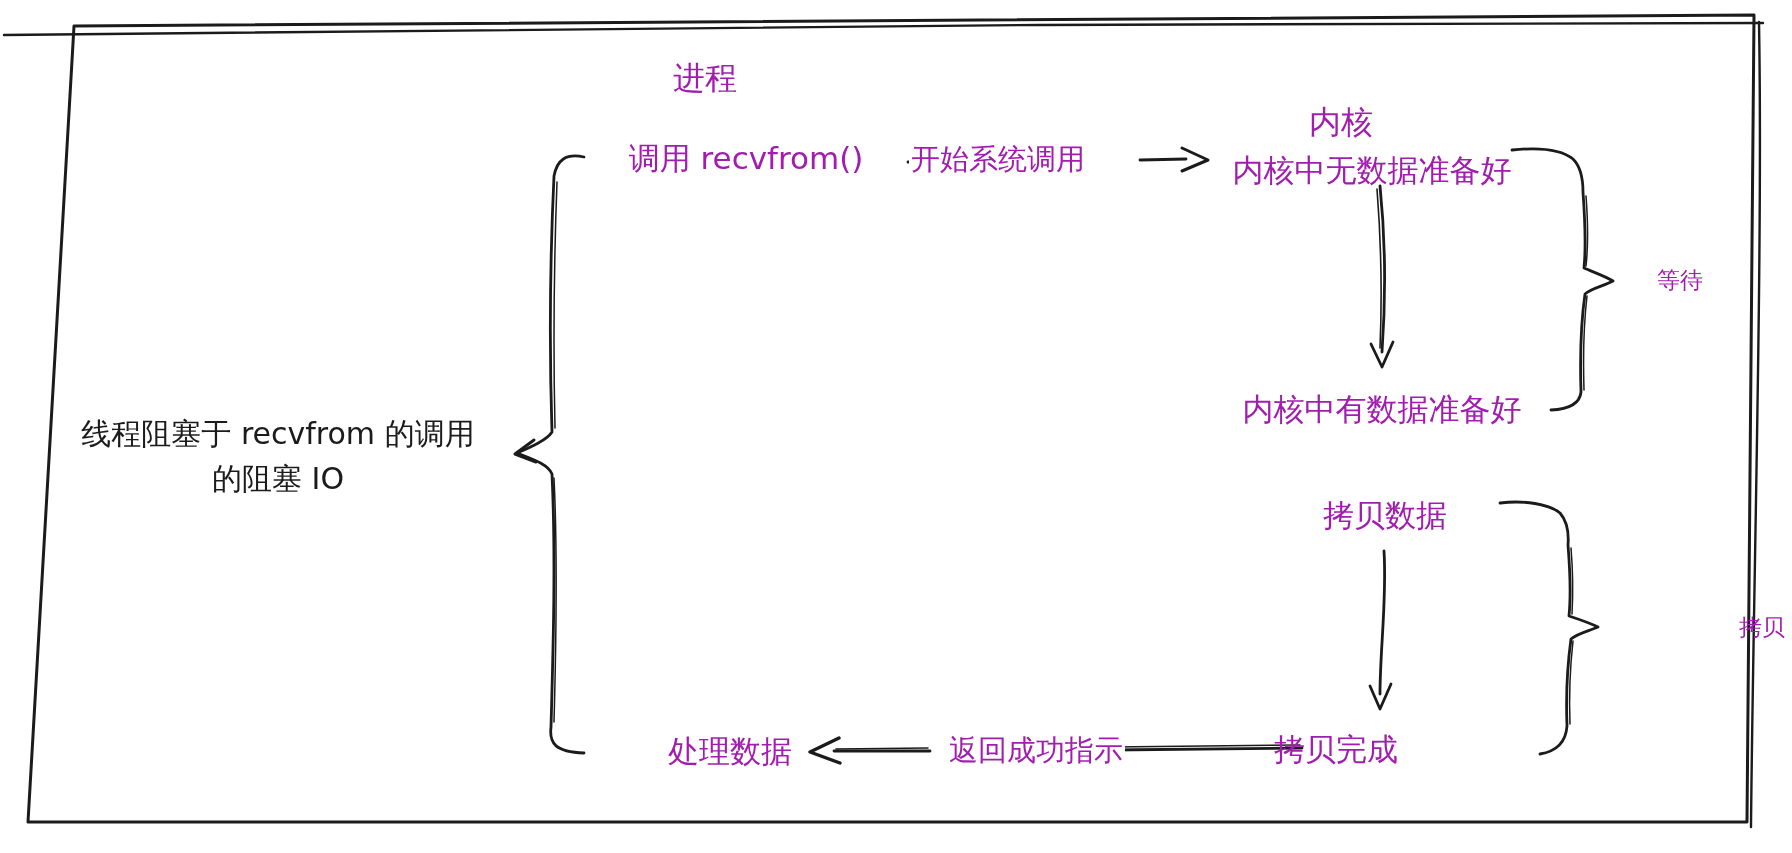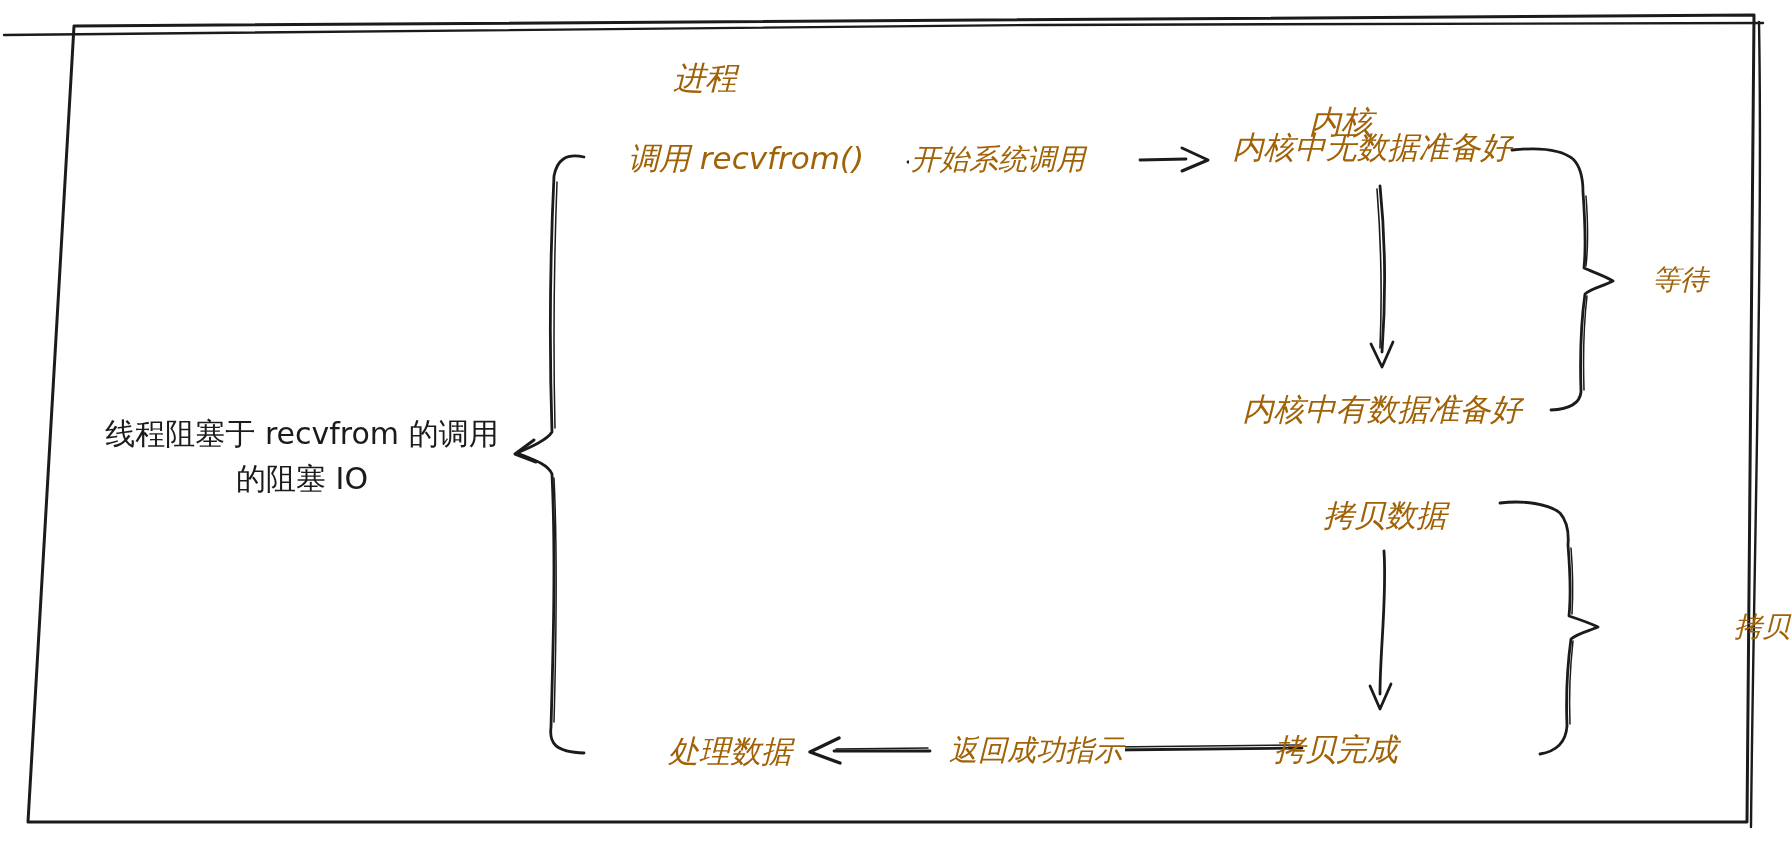--- a/index.html
+++ b/index.html
@@ -5,25 +5,25 @@
   html,body{margin:0;padding:0;background:#ffffff;}
   body{
     width:1792px;height:853px;position:relative;overflow:hidden;
     font-family:"DejaVu Sans","Liberation Sans",sans-serif;
     color:#1b1b1b;
   }
   svg.sketch{position:absolute;left:0;top:0;width:1792px;height:853px;}
   svg.sketch path{fill:none;stroke:#1b1b1b;stroke-linecap:round;stroke-linejoin:round;}
   .txt{
     position:absolute;transform:translate(-50%,-50%);
-    white-space:nowrap;font-size:31px;color:#a16207;font-style:italic;
+    white-space:nowrap;font-size:31px;color:#a21caf;
   }
   .hdr{font-size:32px;}
   .arrow-label{font-size:29px;background:#ffffff;padding:0 2px;}
-  .brace-label{font-size:28px;}
+  .brace-label{font-size:23px;}
   .note{
     position:absolute;transform:translate(-50%,-50%);
     text-align:center;font-size:30px;line-height:45px;white-space:nowrap;
   }
 </style>
 </head>
 <body>
 
 <svg class="sketch" viewBox="0 0 1792 853" aria-hidden="true">
 
@@ -76,32 +76,32 @@
 </svg>
 
 <div class="txt hdr" style="left:705px;top:79px;">进程</div>
 
 <div class="txt hdr" style="left:1341px;top:79px;margin-top:44px;">内核</div>
 
 <div class="txt" style="left:746px;top:159px;">调用 recvfrom()</div>
 
 <div class="txt arrow-label" style="left:998px;top:160px;">开始系统调用</div>
 
-<div class="txt" style="left:1372px;top:148px;">内核中无数据准备好</div>
+<div class="txt" style="left:1372px;top:171px;">内核中无数据准备好</div>
 
 <div class="txt brace-label" style="left:1680px;top:280px;">等待</div>
 
 <div class="txt" style="left:1382px;top:410px;">内核中有数据准备好</div>
 
 <div class="txt" style="left:1385px;top:516px;">拷贝数据</div>
 
 <div class="txt brace-label" style="left:1762px;top:627px;">拷贝</div>
 
 <div class="txt" style="left:730px;top:752px;">处理数据</div>
 
 <div class="txt arrow-label" style="left:1020px;top:751px;margin-left:16px;">返回成功指示</div>
 
 <div class="txt" style="left:1336px;top:750px;">拷贝完成</div>
 
-<div class="note" style="left:278px;top:456px;margin-left:24px;">
+<div class="note" style="left:278px;top:456px;">
   <div>线程阻塞于 recvfrom 的调用</div>
   <div>的阻塞 IO</div>
 </div>
 
 </body></html>

